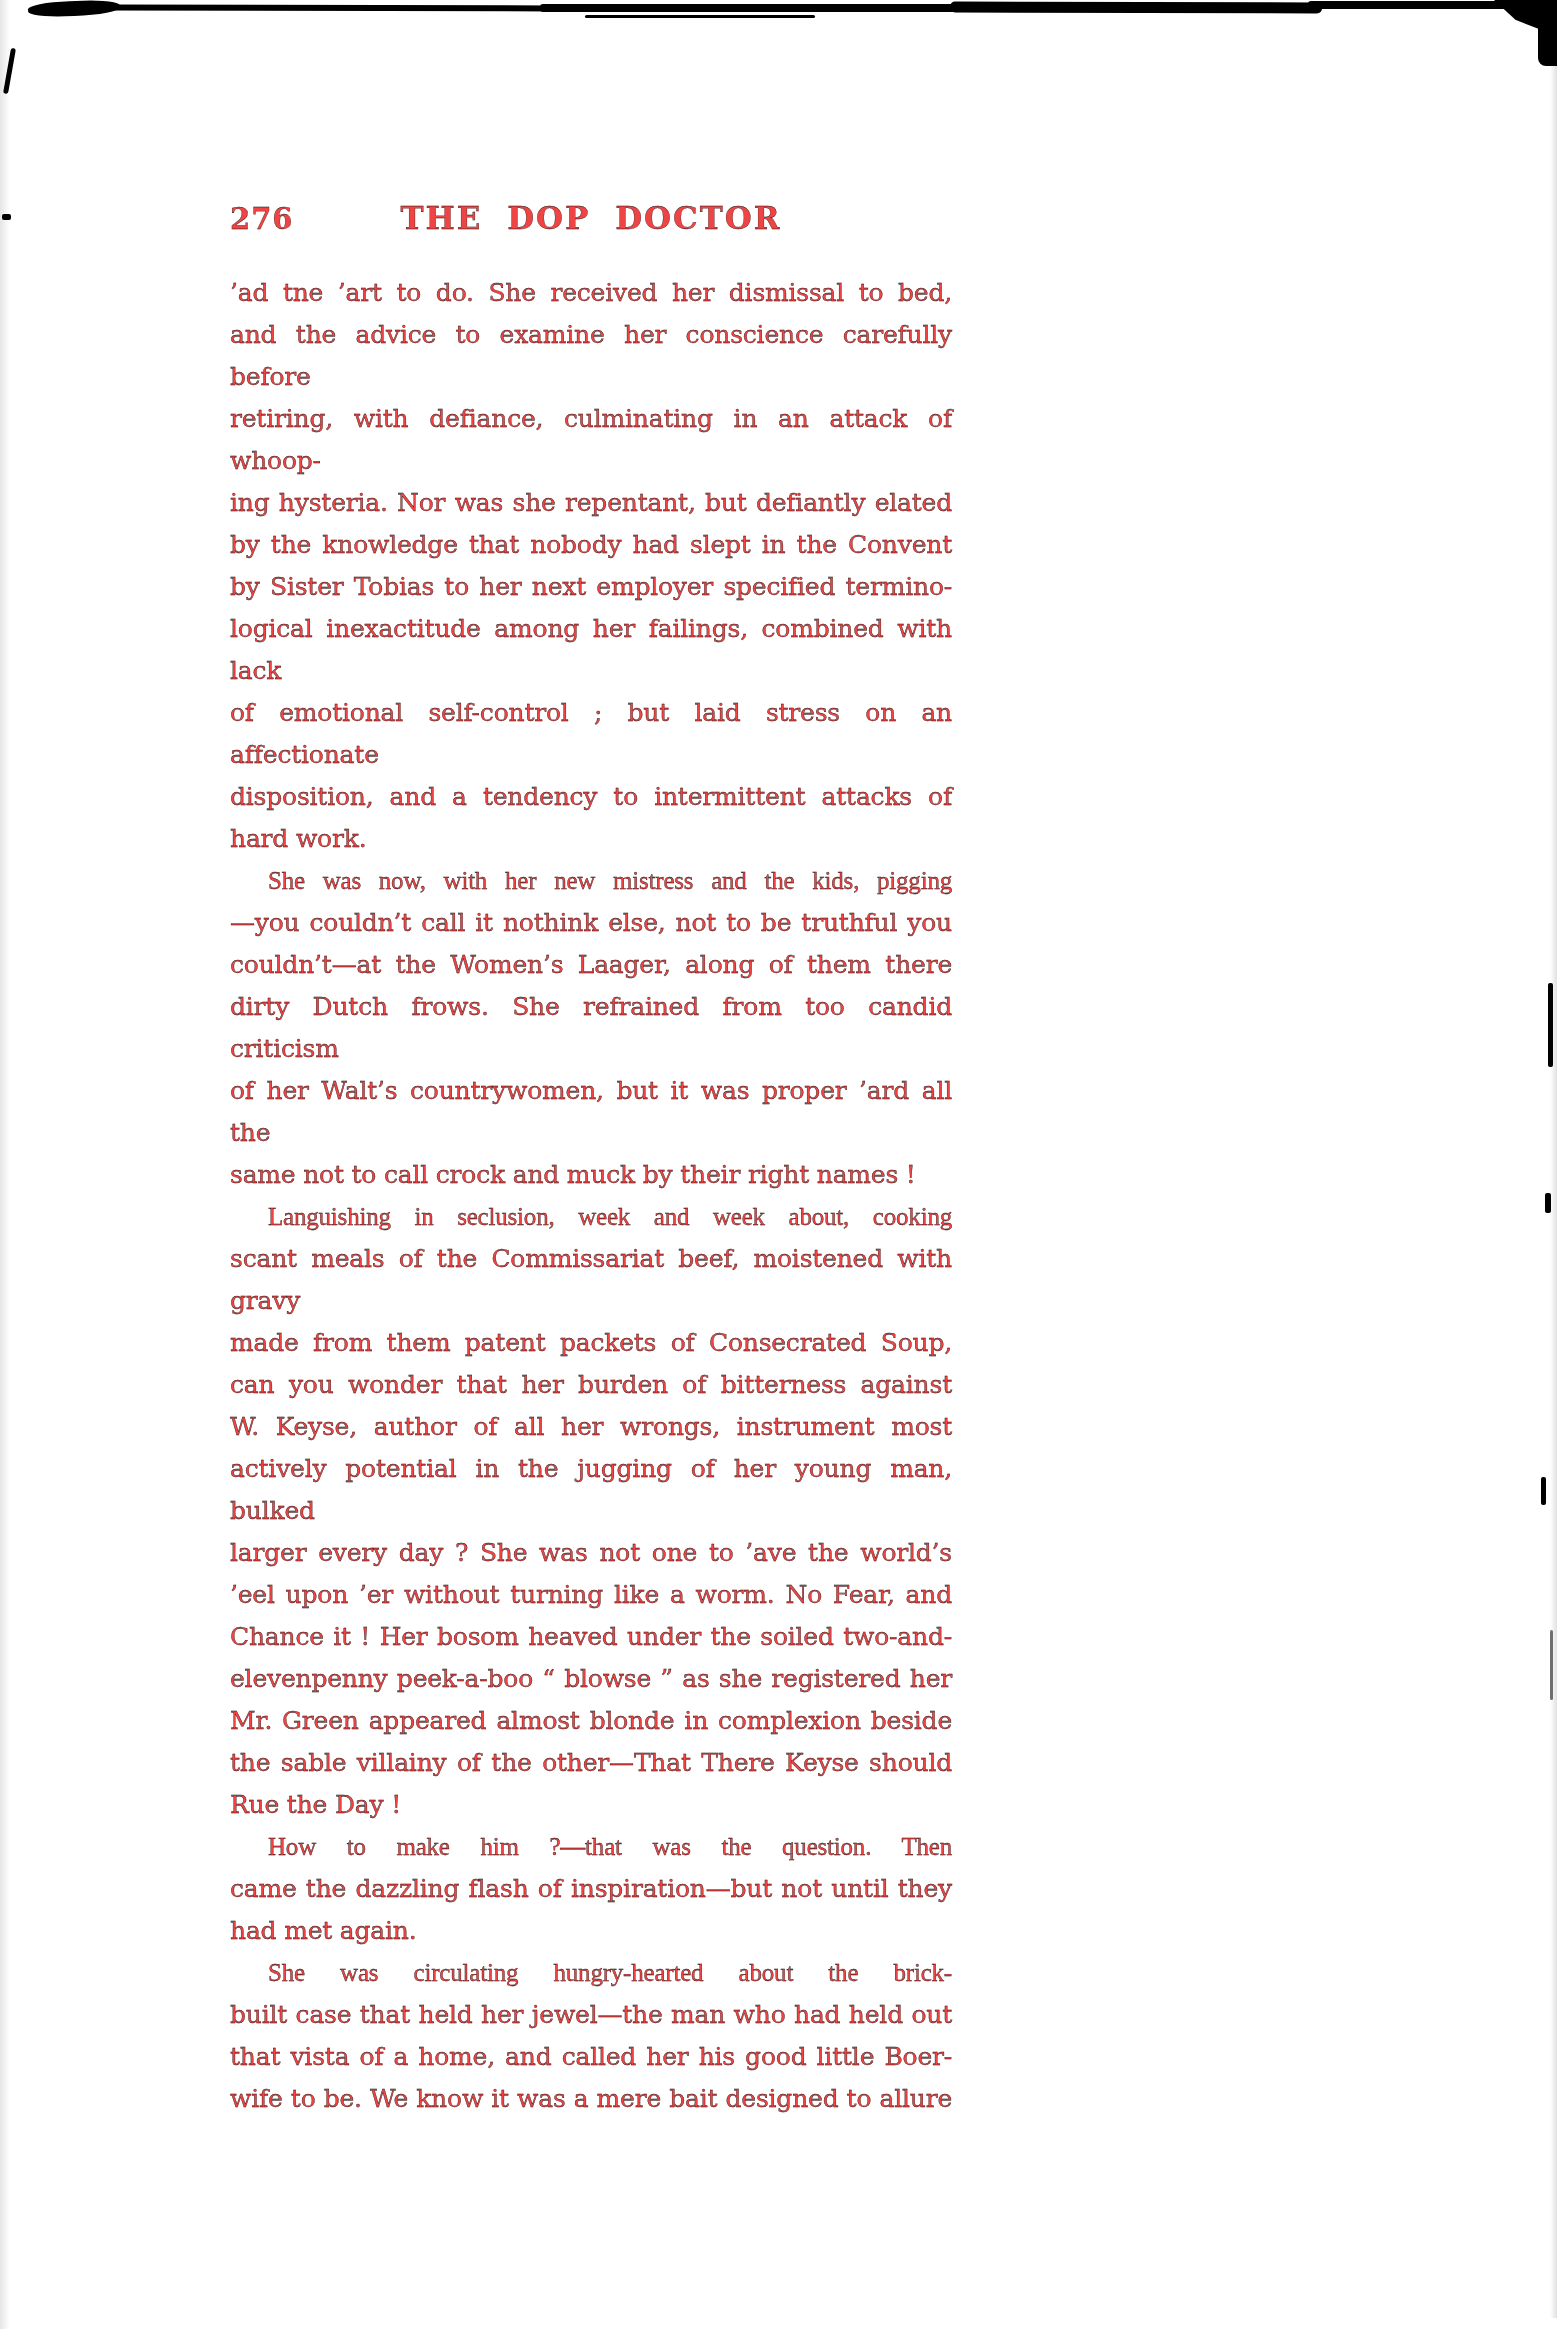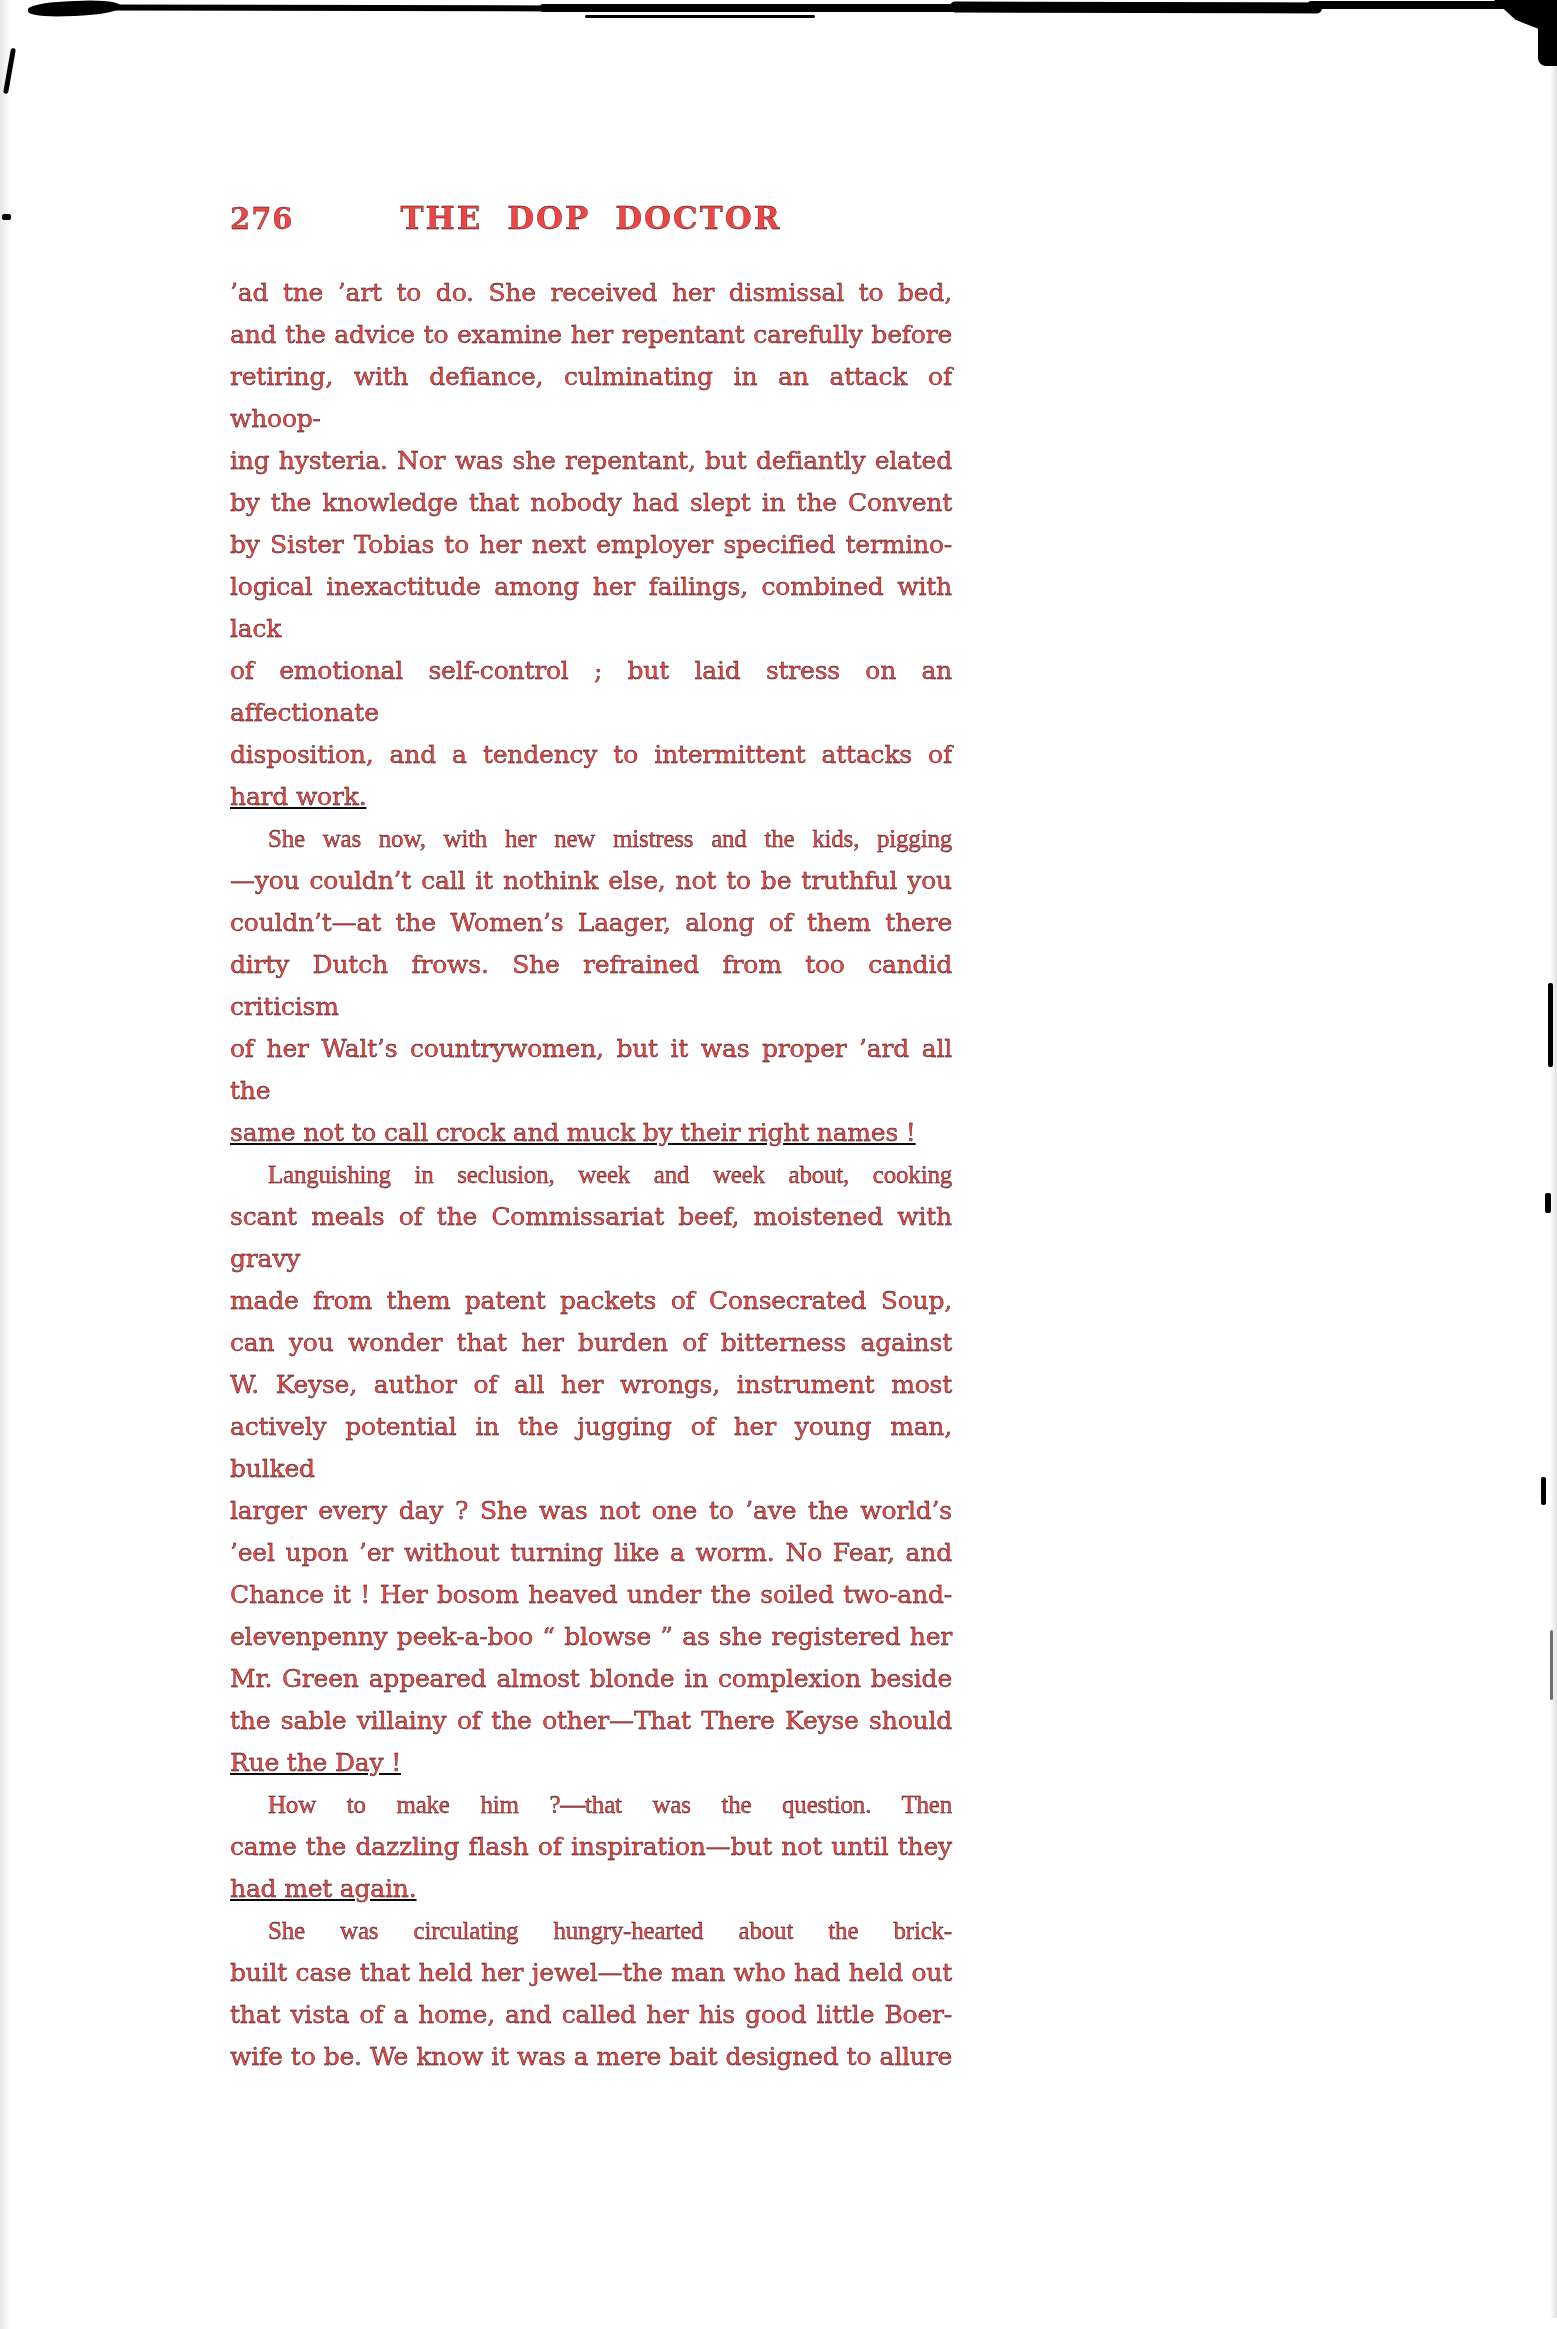--- a/index.html
+++ b/index.html
@@ -56,21 +56,21 @@
 
   
   .text-block {
     position: absolute; left: 230px; top: 272px; width: 722px;
     font-size: 25px; line-height: 42px;
     letter-spacing: -0.2px;
     -webkit-text-stroke: 0.35px #0b0b0b;
   }
   .para { margin: 0; }
   .line { text-align: justify; text-align-last: justify; white-space: normal; }
-  .line.last { text-align-last: auto; text-decoration: underline; }
+  .line.last { text-align-last: auto; }
   .line.indent { text-indent: 38px; font-family: Liberation Serif, serif; }
 </style>
 </head>
 <body>
 
 <div class="page">
 
   <div class="edge-left"></div>
   <div class="edge-right"></div>
 
@@ -90,21 +90,21 @@
   <div class="art a13"></div>
 
   <div class="header">
     <span class="pagenum">276</span>
     <div class="title">THE DOP DOCTOR</div>
   </div>
 
   <div class="text-block">
       <div class="para">
         <div class="line">’ad tne ’art to do. She received her dismissal to bed,</div>
-        <div class="line">and the advice to examine her repentant carefully before</div>
+        <div class="line">and the advice to examine her conscience carefully before</div>
         <div class="line">retiring, with defiance, culminating in an attack of whoop-</div>
         <div class="line">ing hysteria. Nor was she repentant, but defiantly elated</div>
         <div class="line">by the knowledge that nobody had slept in the Convent</div>
         <div class="line">by Sister Tobias to her next employer specified termino-</div>
         <div class="line">logical inexactitude among her failings, combined with lack</div>
         <div class="line">of emotional self-control ; but laid stress on an affectionate</div>
         <div class="line">disposition, and a tendency to intermittent attacks of</div>
         <div class="line last">hard work.</div>
       </div>
       <div class="para">

